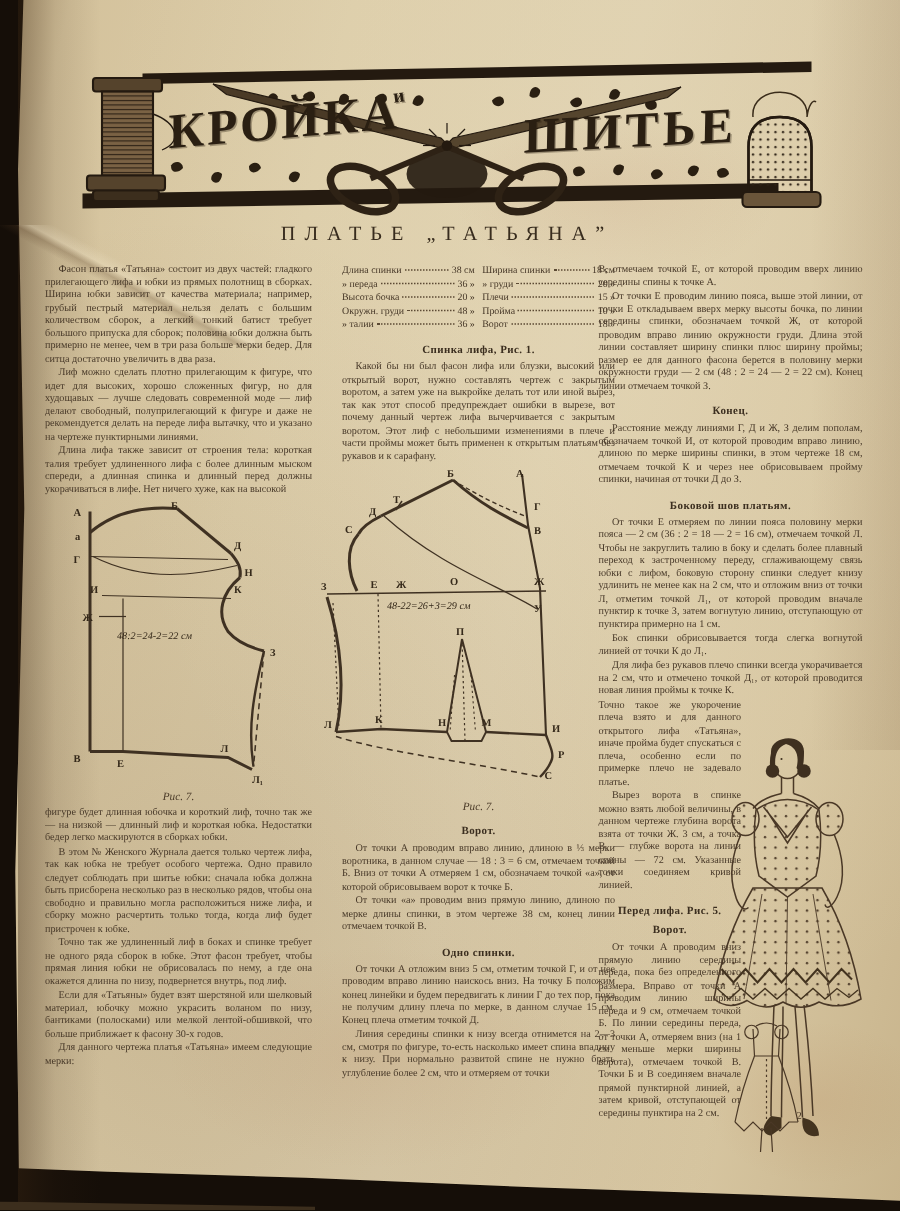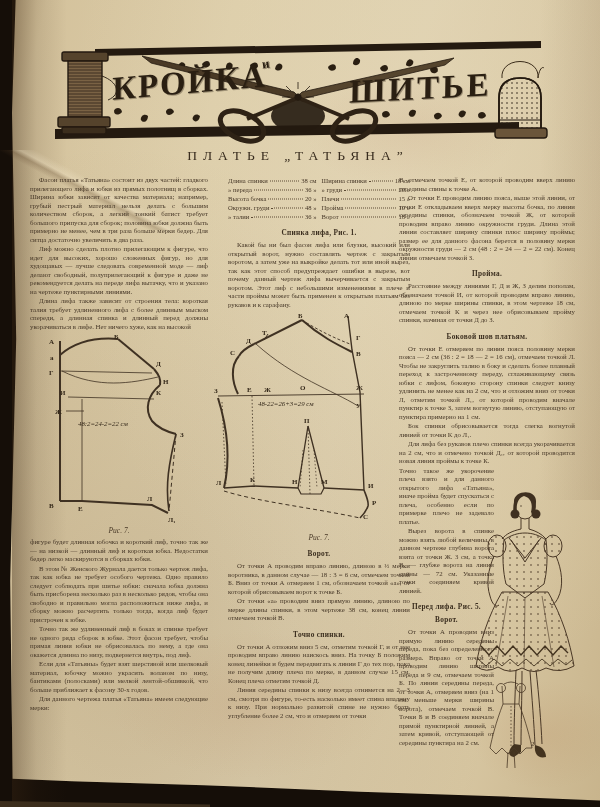--- a/index.html
+++ b/index.html
@@ -318,29 +318,29 @@
       <text x="149" y="209">С</text>
     </g>
     <text x="44" y="96" font-size="6.8" font-style="italic" fill="#35291a">48-22=26+3=29 см</text>
   </svg>
   </div>
   <div class="figcap">Рис. 7.</div>
 
   <div class="hd">Ворот.</div>
   <p class="bt">От точки А проводим вправо линию, длиною в ⅓ мерки воротника, в данном случае — 18 : 3 = 6 см, отмечаем точкой Б. Вниз от точки А отмеряем 1 см, обозначаем точкой «а», от которой обрисовываем ворот к точке Б.</p>
   <p class="bt">От точки «а» проводим вниз прямую линию, длиною по мерке длины спинки, в этом чертеже 38 см, конец линии отмечаем точкой В.</p>
-  <div class="hd">Точно спинки.</div>
+  <div class="hd">Одно спинки.</div>
   <p class="bt">От точки А отложим вниз 5 см, отметим точкой Г, и от нее проводим вправо линию наискось вниз. На точку Б положим конец линейки и будем передвигать к линии Г до тех пор, пока не получим длину плеча по мерке, в данном случае 15 см. Конец плеча отметим точкой Д.</p>
   <p class="bt">Линия середины спинки к низу всегда отнимется на 2—3 см, смотря по фигуре, то-есть насколько имеет спина впадину к низу. При нормально развитой спине не нужно брать углубление более 2 см, что и отмеряем от точки</p>
 </div>
 
 <div class="col col-right">
   <p class="bt noindent">В, отмечаем точкой Е, от которой проводим вверх линию середины спины к точке А.</p>
   <p class="bt">От точки Е проводим линию пояса, выше этой линии, от точки Е откладываем вверх мерку высоты бочка, по линии середины спинки, обозначаем точкой Ж, от которой проводим вправо линию окружности груди. Длина этой линии составляет ширину спинки плюс ширину проймы; размер ее для данного фасона берется в половину мерки окружности груди — 2 см (48 : 2 = 24 — 2 = 22 см). Конец линии отмечаем точкой З.</p>
-  <div class="hd">Пройма.</div>
+  <div class="hd">Конец.</div>
   <p class="bt">Расстояние между линиями Г, Д и Ж, З делим пополам, обозначаем точкой И, от которой проводим вправо линию, длиною по мерке ширины спинки, в этом чертеже 18 см, отмечаем точкой К и через нее обрисовываем пройму спинки, начиная от точки Д до З.</p>
   <div class="hd">Боковой шов платьям.</div>
   <p class="bt">От точки Е отмеряем по линии пояса половину мерки пояса — 2 см (36 : 2 = 18 — 2 = 16 см), отмечаем точкой Л. Чтобы не закруглить талию в боку и сделать более плавный переход к застроченному переду, сглаживающему связь юбки с лифом, боковую сторону спинки следует книзу удлинить не менее как на 2 см, что и отложим вниз от точки Л, отметим точкой Л₁, от которой проводим вначале пунктир к точке З, затем вогнутую линию, отступающую от пунктира примерно на 1 см.</p>
   <p class="bt">Бок спинки обрисовывается тогда слегка вогнутой линией от точки К до Л₁.</p>
   <p class="bt">Для лифа без рукавов плечо спинки всегда укорачивается на 2 см, что и отмечено точкой Д₁, от которой проводится новая линия проймы к точке К.</p>
   <div class="narrow">
     <p class="bt noindent">Точно такое же укорочение плеча взято и для данного открытого лифа «Татьяна», иначе пройма будет спускаться с плеча, особенно если по примерке плечо не задевало платье.</p>
     <p class="bt">Вырез ворота в спинке можно взять любой величины, в данном чертеже глубина ворота взята от точки Ж. 3 см, а точка В₁ — глубже ворота на линии спины — 72 см. Указанные точки соединяем кривой линией.</p>
     <div class="hd">Перед лифа. Рис. 5.</div>
     <div class="hd" style="margin-top:0;">Ворот.</div>

